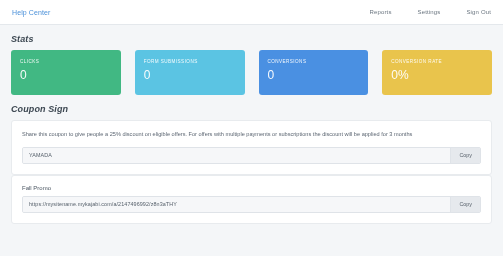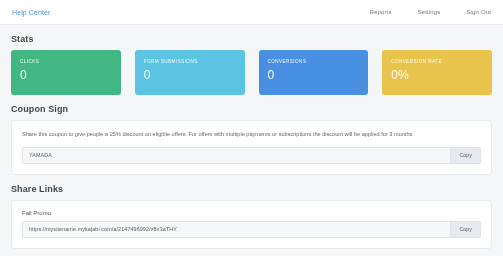--- a/index.html
+++ b/index.html
@@ -46,20 +46,21 @@
   
   .page {
     padding: 0 11px;
   }
   .section-title {
     font-size: 9px;
     font-weight: bold;
     color: #3d4852;
     margin: 9px 0 6px 0;
     letter-spacing: .1px;
+    font-style: italic;
   }
 
   
   .stats-row {
     display: flex;
     gap: 14px;
   }
   .stat-card {
     flex: 1;
     height: 45px;
@@ -171,21 +172,20 @@
   <div class="section-title">Coupon Sign</div>
 
   <div class="panel">
     <div class="panel-desc">Share this coupon to give people a 25% discount on eligible offers. For offers with multiple payments or subscriptions the discount will be applied for 3 months</div>
     <div class="input-group">
       <input class="input-field" type="text" readonly="" value="YAMADA" style="">
       <button class="copy-btn">Copy</button>
     </div>
   </div>
 
-  <div class="section-title">Share Links</div>
 
   <div class="panel">
     <div class="panel-sublabel">Fall Promo</div>
     <div class="input-group">
       <input class="input-field" type="text" readonly="" value="https://mysitename.mykajabi.com/a/2147496992/z8n3aTHY" style="">
       <button class="copy-btn">Copy</button>
     </div>
   </div>
 
 </div>

